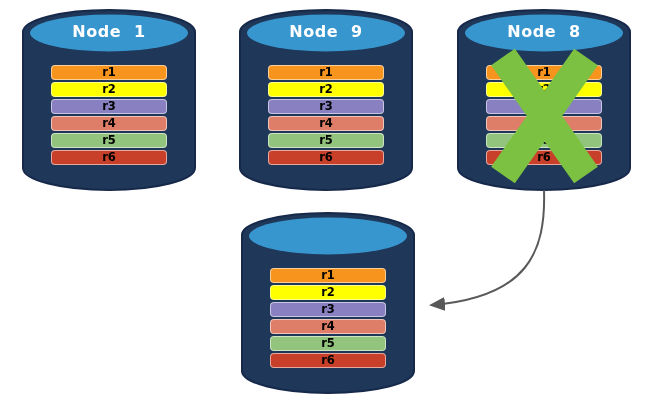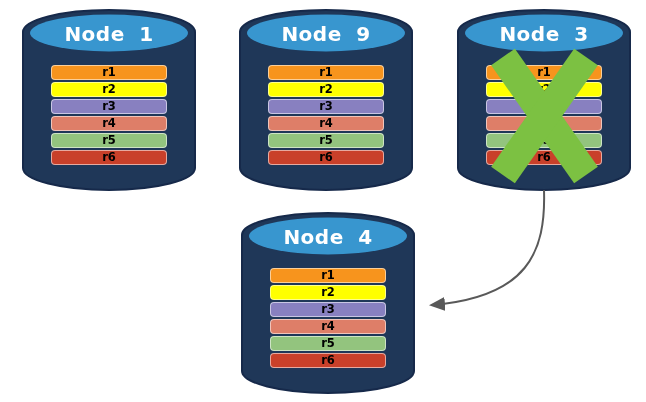--- a/index.html
+++ b/index.html
@@ -24,21 +24,21 @@
     left: 0; top: 0;
     width: 100%; height: 100%;
   }
   .node-title {
     position: absolute;
     top: 14px;
     left: 0; right: 0;
     text-align: center;
     color: #ffffff;
     font-weight: bold;
-    font-size: 20px;
+    font-size: 16px;
     word-spacing: 7px;
     letter-spacing: 0.5px;
   }
   .rows {
     position: absolute;
     left: 31px;
     top: 57px;
     width: 116px;
     display: flex;
     flex-direction: column;
@@ -99,37 +99,36 @@
       <div class="row" style="background-color: rgb(147, 196, 126);">r5</div>
       <div class="row" style="background-color: rgb(201, 64, 42);">r6</div>
     </div>
   </div>
 
   <div class="node" style="left:455px; top:8px;">
     <svg class="cyl" viewBox="0 0 178 184">
       <path stroke-width="2" d="M3,24 A86,22 0 0 1 175,24 L175,160 A86,22 0 0 1 3,160 Z" fill="#1F3758" stroke="#16294A"></path>
       <ellipse cx="89" cy="25" rx="79" ry="18.5" fill="#3896CF"></ellipse>
     </svg>
-    <div class="node-title">Node 3</div>
+    <div class="node-title">Node 8</div>
     <div class="rows">
       <div class="row" style="background-color: rgb(247, 148, 29);">r1</div>
       <div class="row" style="background-color: rgb(255, 255, 0);">r2</div>
       <div class="row" style="background-color: rgb(136, 128, 192);">r3</div>
       <div class="row" style="background-color: rgb(222, 126, 104);">r4</div>
       <div class="row" style="background-color: rgb(147, 196, 126);">r5</div>
       <div class="row" style="background-color: rgb(201, 64, 42);">r6</div>
     </div>
   </div>
 
   <div class="node" style="left:239px; top:211px;">
     <svg class="cyl" viewBox="0 0 178 184">
       <path stroke-width="2" d="M3,24 A86,22 0 0 1 175,24 L175,160 A86,22 0 0 1 3,160 Z" fill="#1F3758" stroke="#16294A"></path>
       <ellipse cx="89" cy="25" rx="79" ry="18.5" fill="#3896CF"></ellipse>
     </svg>
-    <div class="node-title">Node 4</div>
     <div class="rows">
       <div class="row" style="background-color: rgb(247, 148, 29);">r1</div>
       <div class="row" style="background-color: rgb(255, 255, 0);">r2</div>
       <div class="row" style="background-color: rgb(136, 128, 192);">r3</div>
       <div class="row" style="background-color: rgb(222, 126, 104);">r4</div>
       <div class="row" style="background-color: rgb(147, 196, 126);">r5</div>
       <div class="row" style="background-color: rgb(201, 64, 42);">r6</div>
     </div>
   </div>
 

